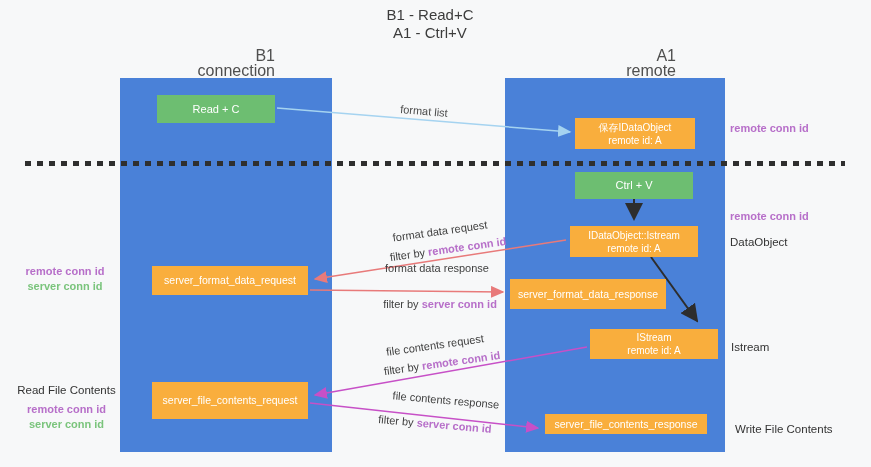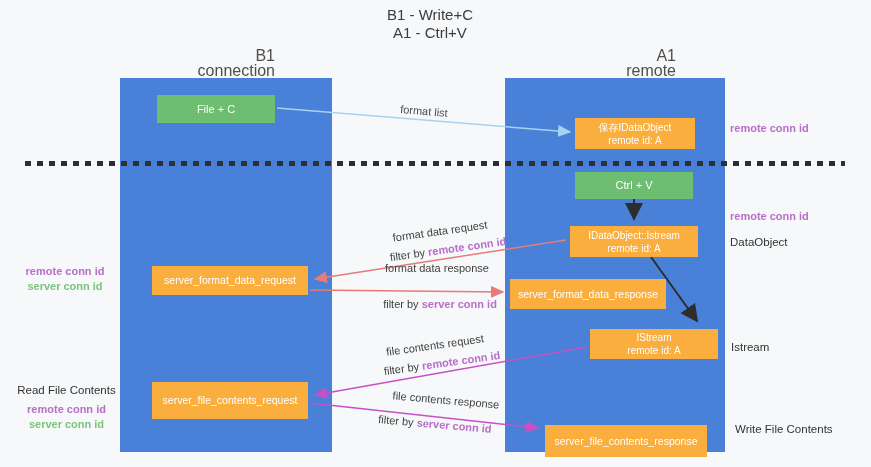--- a/index.html
+++ b/index.html
@@ -39,21 +39,21 @@
   .side-label{ position:absolute; font-size:11.5px; color:#333; white-space:nowrap; }
   .side-label.purple{ color:#b76fc9; font-weight:bold; font-size:11px; }
   .left-stack{ position:absolute; text-align:center; font-size:11px; line-height:15px; white-space:nowrap; }
 </style>
 </head>
 <body>
 
 <div class="canvas">
 
   <div class="title">
-    <div>B1 - Write+C</div>
+    <div>B1 - Read+C</div>
     <div>A1 - Ctrl+V</div>
   </div>
 
   <div class="col-header" style="left:155px; top:48px;">
     <div>B1</div>
     <div>connection</div>
   </div>
   <div class="col-header" style="left:556px; top:48px;">
     <div>A1</div>
     <div>remote</div>
@@ -82,21 +82,21 @@
     <line x1="277" y1="108" x2="570" y2="132" stroke="#a5d3f0" stroke-width="1.5" marker-end="url(#ah-blue)"></line>
     <line x1="634" y1="199" x2="634" y2="219" stroke="#2d2d2d" stroke-width="2" marker-end="url(#ah-black)"></line>
     <line x1="651" y1="257" x2="697" y2="321" stroke="#2d2d2d" stroke-width="2" marker-end="url(#ah-black)"></line>
     <line x1="566" y1="240" x2="315" y2="279" stroke="#e87a7a" stroke-width="1.5" marker-end="url(#ah-salmon)"></line>
     <line x1="310" y1="290" x2="503" y2="292" stroke="#e87a7a" stroke-width="1.5" marker-end="url(#ah-salmon)"></line>
     <line x1="587" y1="347" x2="315" y2="395" stroke="#c750c7" stroke-width="1.5" marker-end="url(#ah-magenta)"></line>
     <line x1="310" y1="403" x2="538" y2="428" stroke="#c750c7" stroke-width="1.5" marker-end="url(#ah-magenta)"></line>
   </svg>
 
   <div class="box green-box" style="left:157px; top:95px; width:118px; height:28px;">
-    <div>File + C</div>
+    <div>Read + C</div>
   </div>
 
   <div class="box orange-box" style="left:575px; top:118px; width:120px; height:31px; font-size:10px;">
     <div>保存IDataObject</div>
     <div>remote id: A</div>
   </div>
 
   <div class="box green-box" style="left:575px; top:172px; width:118px; height:27px;">
     <div>Ctrl + V</div>
   </div>
@@ -116,21 +116,21 @@
 
   <div class="box orange-box" style="left:590px; top:329px; width:128px; height:30px; font-size:10px;">
     <div>IStream</div>
     <div>remote id: A</div>
   </div>
 
   <div class="box orange-box" style="left:152px; top:382px; width:156px; height:37px;">
     <div>server_file_contents_request</div>
   </div>
 
-  <div class="box orange-box" style="left:545px; top:425px; width:162px; height:32px;">
+  <div class="box orange-box" style="left:545px; top:414px; width:162px; height:20px;">
     <div>server_file_contents_response</div>
   </div>
 
   <div class="arrow-label" style="left:424px; top:111px; --r:5deg; color:#4a4a4a;">format list</div>
 
   <div class="arrow-label" style="left:440px; top:231px; --r:-8deg;">format data request</div>
   <div class="arrow-label" style="left:448px; top:249px; --r:-8deg;"><span>filter by </span><span class="conn-purple">remote conn id</span></div>
 
   <div class="arrow-label" style="left:437px; top:268px; --r:0deg;">format data response</div>
   <div class="arrow-label" style="left:440px; top:304px; --r:0deg;"><span>filter by </span><span class="conn-purple">server conn id</span></div>

